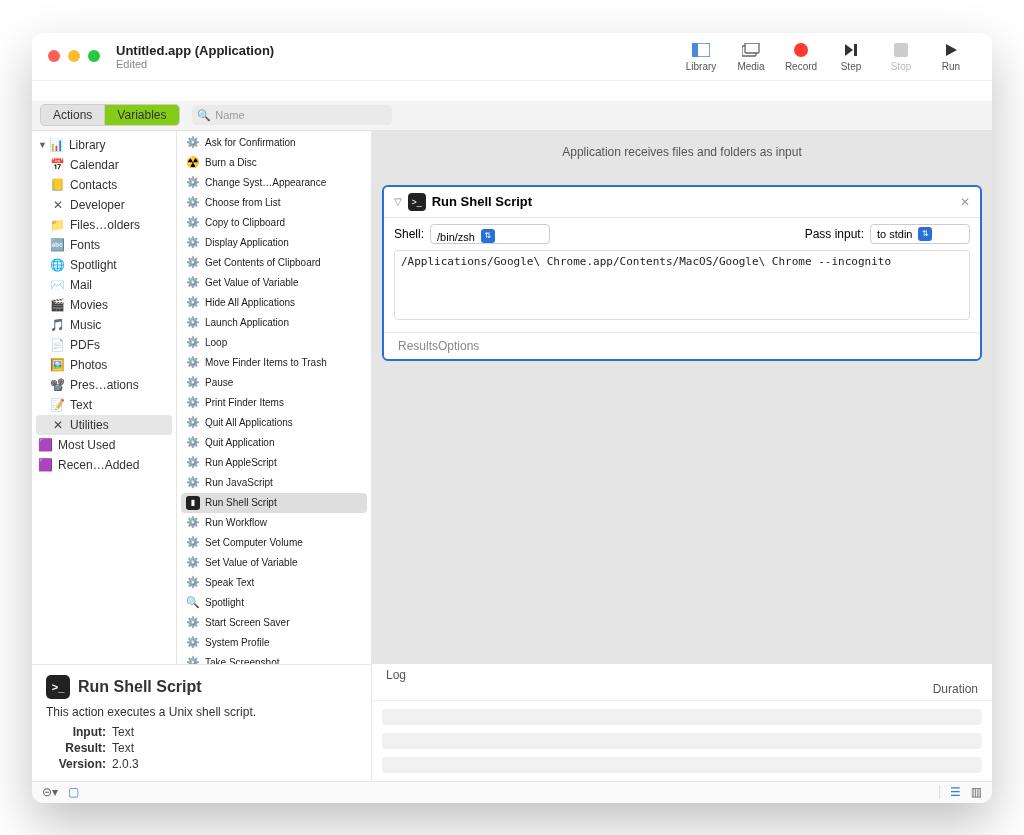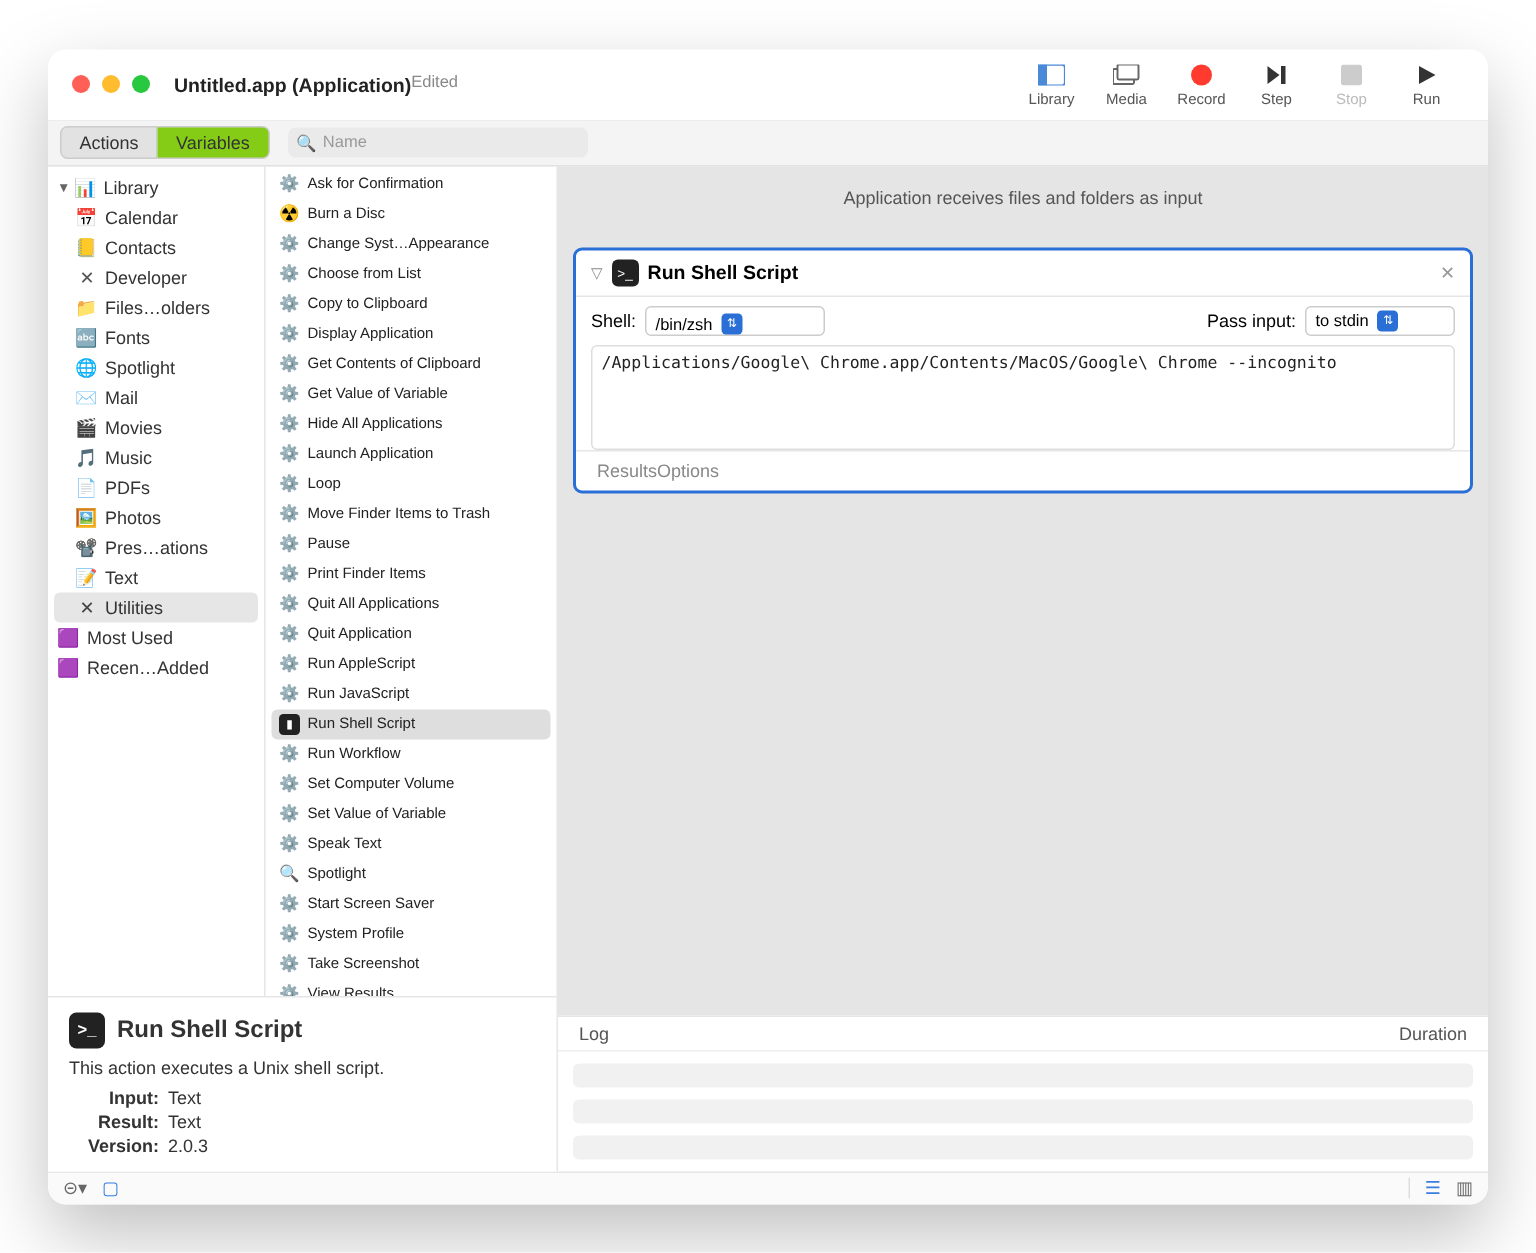--- a/index.html
+++ b/index.html
@@ -2,28 +2,28 @@
 <html><head>
 <meta charset="utf-8">
 <style>
   * { box-sizing: border-box; font-family: -apple-system, "Helvetica Neue", Arial, sans-serif; }
   body { margin: 0; background: #fff; display: flex; align-items: center; justify-content: center; height: 835px; }
   .window { width: 960px; height: 770px; background: #fff; border-radius: 12px; box-shadow: 0 20px 50px rgba(0,0,0,.25); display: flex; flex-direction: column; overflow: hidden; position: relative; }
   .titlebar { height: 48px; display: flex; align-items: center; padding: 0 16px; border-bottom: 1px solid #ececec; }
   .traffic { display: flex; gap: 8px; margin-right: 16px; }
   .tl { width: 12px; height: 12px; border-radius: 50%; }
   .tl.red { background: #ff5f57; } .tl.yellow { background: #febc2e; } .tl.green { background: #28c840; }
-  .titleinfo { display: flex; flex-direction: row; font-size: 13px; }
+  .titleinfo { display: flex; flex-direction: column; font-size: 13px; }
   .titleinfo .t1 { font-weight: 600; color: #222; }
   .titleinfo .t2 { font-size: 11px; color: #888; }
   .tbspace { flex: 1; }
   .tbtn { display: flex; flex-direction: column; align-items: center; width: 50px; font-size: 10px; color: #555; cursor: pointer; }
   .tbtn .ic { width: 18px; height: 18px; margin-bottom: 2px; display: flex; align-items: center; justify-content: center; }
   .tbtn.disabled { color: #bbb; }
-  .tabbar { height: 30px; background: #f4f4f4; display: flex; align-items: center; border-bottom: 1px solid #e2e2e2; }
+  .tabbar { height: 30px; background: #f4f4f4; display: flex; align-items: center; border-bottom: 1px solid #e2e2e2; margin-top: 20px; }
   .segctl { display: flex; margin-left: 8px; }
   .seg { font-size: 12px; padding: 3px 12px; border: 1px solid #ccc; background: #84cc16; color: #333; cursor: pointer; }
   .seg:first-child { border-radius: 5px 0 0 5px; } .seg:last-child { border-radius: 0 5px 5px 0; border-left: none; }
   .seg.active { background: #e2e2e2; }
   .search { margin-left: 12px; flex: 0 0 200px; height: 20px; border-radius: 5px; background: #eaeaea; display: flex; align-items: center; padding: 0 6px; font-size: 11px; color: #999; }
   .body { flex: 1; display: flex; min-height: 0; }
   .sidebar { width: 145px; border-right: 1px solid #e6e6e6; overflow-y: auto; padding-top: 4px; }
   .sb-item { display: flex; align-items: center; font-size: 12px; color: #333; padding: 2px 6px 2px 18px; cursor: pointer; white-space: nowrap; overflow: hidden; text-overflow: ellipsis; }
   .sb-item.top { padding-left: 6px; font-weight: 500; }
   .sb-item.sel { background: #e6e6e6; border-radius: 4px; margin: 0 4px; padding-left: 14px; }
@@ -37,24 +37,24 @@
   .wf-header { text-align: center; font-size: 12px; color: #555; padding: 14px 0 26px; }
   .wf-action { margin: 0 10px; border: 2px solid #2a6fd6; border-radius: 6px; background: #fff; display: flex; flex-direction: column; }
   .wf-ah { display: flex; align-items: center; padding: 6px 10px; border-bottom: 1px solid #e6e6e6; }
   .wf-ah .disc { font-size: 10px; color: #888; margin-right: 6px; }
   .wf-ah .aicon { width: 18px; height: 18px; background:#222; border-radius:4px; margin-right:6px; display:flex; align-items:center; justify-content:center; color:#fff; font-size:9px; }
   .wf-ah .atitle { font-weight: 600; font-size: 13px; }
   .wf-ah .x { margin-left: auto; color:#999; font-size:12px; cursor:pointer; }
   .wf-form { display:flex; align-items:center; padding: 6px 10px; font-size: 12px; gap:6px; }
   .sel-box { display:flex; align-items:center; border:1px solid #ccc; border-radius:4px; height:20px; padding:0 4px 0 6px; font-size:11px; background:#fff; }
   .sel-box .arr { width:14px; height:14px; background:#2a6fd6; border-radius:3px; margin-left:6px; display:flex; align-items:center; justify-content:center; color:#fff; font-size:8px; }
-  .wf-code { margin: 0 10px 0; border:1px solid #ddd; border-radius:4px; height:70px; padding:4px 6px; font-family: Menlo, monospace; font-size:11px; color:#222; overflow:hidden; white-space:nowrap; }
+  .wf-code { margin: 0 10px 12px; border:1px solid #ddd; border-radius:4px; height:70px; padding:4px 6px; font-family: Menlo, monospace; font-size:11px; color:#222; overflow:hidden; white-space:nowrap; }
   .wf-tabs { border-top:1px solid #e6e6e6; display:flex; padding:6px 14px; font-size:12px; color:#888; }
   .logbar { margin-top:auto; border-top:1px solid #e6e6e6; background:#fff; }
-  .loghead { display:flex; font-size:12px; color:#555; padding:4px 14px; border-bottom:1px solid #eee; }
+  .loghead { display:flex; font-size:12px; color:#555; padding:4px 14px; border-bottom:1px solid #eee;flex-direction:column; }
   .loghead .dur { margin-left:auto; }
   .logrows { padding:8px 10px; display:flex; flex-direction:column; gap:8px; }
   .logrow { height:16px; background:#f1f1f1; border-radius:4px; }
   .infopanel { position:absolute; left:0; bottom:22px; width:340px; background:#fff; border-top:1px solid #e6e6e6; border-right:1px solid #e6e6e6; padding:10px 14px; font-size:12px; color:#333; }
   .infopanel .ipTitle { display:flex; align-items:center; gap:8px; font-size:16px; font-weight:700; margin-bottom:6px; }
   .infopanel .ipIcon { width:24px; height:24px; background:#222; border-radius:5px; display:flex; align-items:center; justify-content:center; color:#fff; font-size:11px; }
   .ip-meta { display:grid; grid-template-columns: 60px auto; gap:2px 6px; margin-top:6px; }
   .ip-meta .k { text-align:right; font-weight:600; }
   .statusbar { height:22px; border-top:1px solid #e6e6e6; display:flex; align-items:center; padding:0 10px; gap:10px; font-size:12px; color:#666; background:#fafafa; }
   .statusbar .vsep { width:1px; height:14px; background:#ddd; margin-left:auto; }

